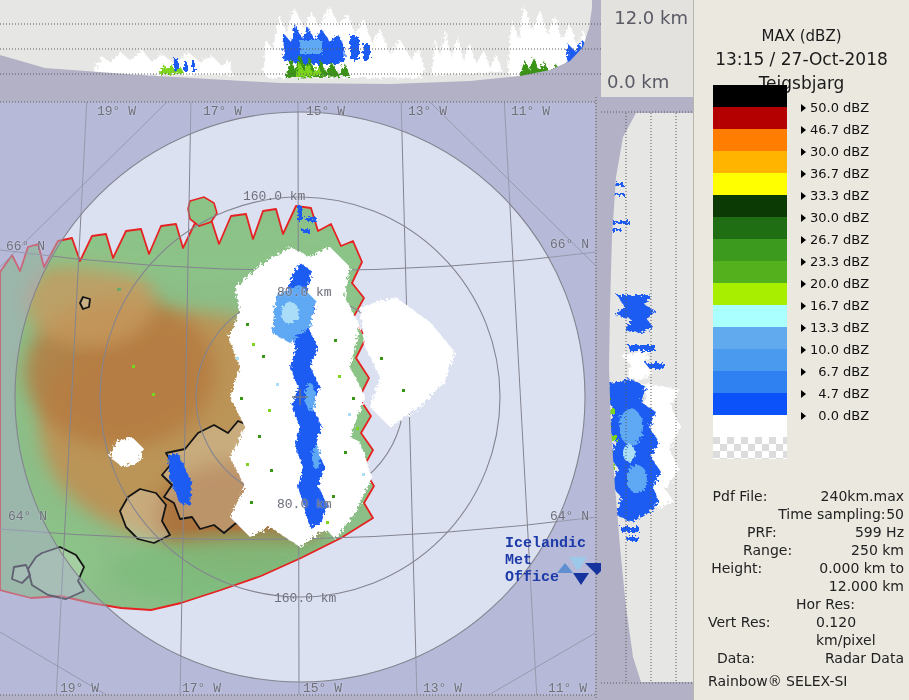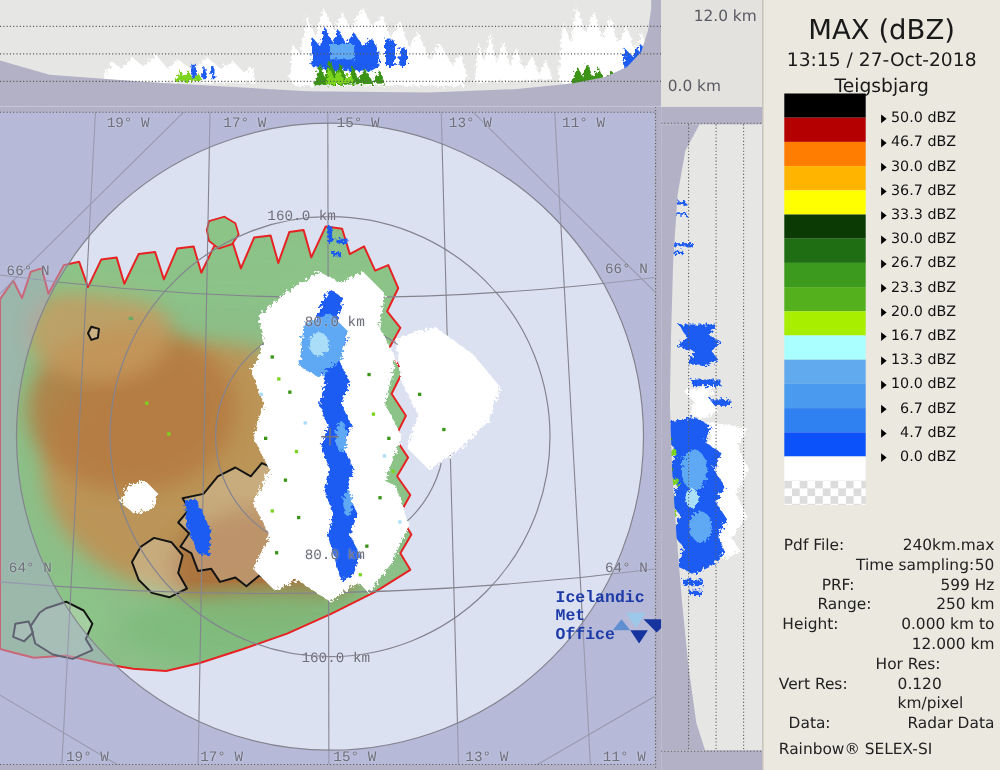--- a/index.html
+++ b/index.html
@@ -12,26 +12,26 @@
   }
   *{margin:0;padding:0;box-sizing:border-box;}
   html,body{width:909px;height:700px;overflow:hidden;}
   body{font-family:"DejaVu Sans","Liberation Sans",sans-serif;background:#ebe8e0;position:relative;}
   .abs{position:absolute;}
   #top-strip{left:0;top:0;width:601px;height:97px;background:var(--c-strip-bg);}
   #corner-box{left:601px;top:0;width:92px;height:97px;background:#e3e2df;}
   #right-strip{left:601px;top:97px;width:92px;height:603px;background:var(--c-strip-bg);}
   #map{left:0;top:97px;width:601px;height:603px;background:var(--c-sea-outer);overflow:hidden;font-family:Liberation Mono, monospace;}
   #panel{left:693px;top:0;width:216px;height:700px;background:var(--c-panel-bg);border-left:1px solid #b9b6ae;padding-top:6px;}
-  .axis-label{position:absolute;font-size:14px;color:#5a5a64;text-align:center;}
+  .axis-label{position:absolute;font-size:18px;color:#5a5a64;text-align:center;}
   #axis-top{right:5px;top:7px;}
   #axis-bottom{left:6px;top:71px;}
   .map-label{position:absolute;font-size:13px;color:var(--c-map-label);white-space:nowrap;pointer-events:none;text-shadow:0 0 2px rgba(230,234,246,.7);}
   
-  #panel h1{font-size:25px;font-weight:normal;color:var(--c-text-dark);text-align:center;margin-top:6px;}
+  #panel h1{font-size:15px;font-weight:normal;color:var(--c-text-dark);text-align:center;margin-top:21px;}
   .hline{font-size:17px;color:var(--c-text-dark);text-align:center;margin-top:4px;}
   #legend{position:absolute;left:0;top:85px;width:216px;}
   .lg-row{position:relative;height:22px;}
   .lg-swatch{position:absolute;left:19px;top:0;width:74px;height:22px;}
   .lg-label{position:absolute;left:107px;bottom:-8px;font-size:13px;color:#111;display:flex;align-items:center;}
   .lg-arrow{width:0;height:0;border-left:5px solid #000;border-top:4px solid transparent;border-bottom:4px solid transparent;margin-right:4px;}
   .lg-white{position:relative;height:22px;}
   .lg-white .lg-swatch{background:#fff;}
   .lg-checker .lg-swatch{background:conic-gradient(#fff 25%,#dcdcdc 0 50%,#fff 0 75%,#dcdcdc 0) 0 0/14px 14px;}
   #meta{position:absolute;left:14px;top:487px;width:196px;font-size:14px;color:#222;}

